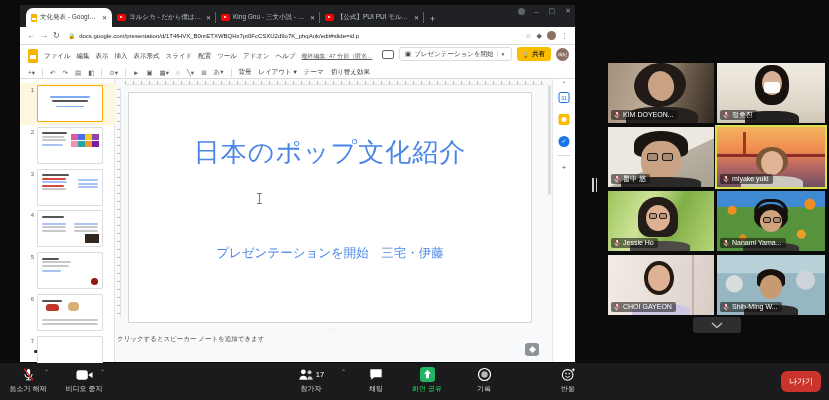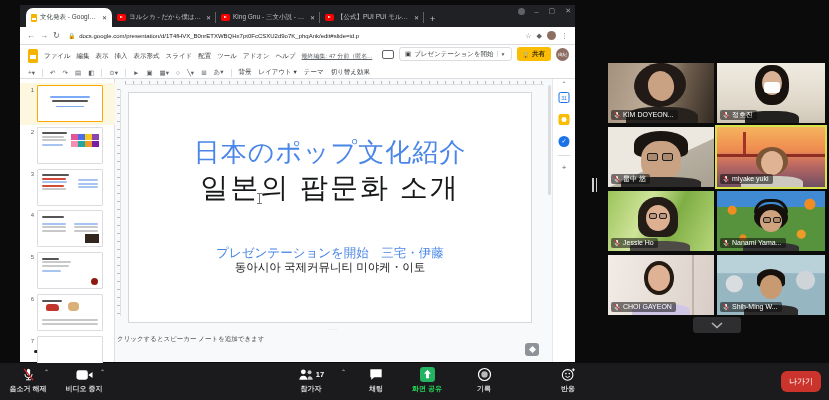--- a/index.html
+++ b/index.html
@@ -189,21 +189,21 @@
   .s7 .torso { width:54px; height:14px; background:#2e2c2a; left:27px; bottom:-4px; }
 
   .ntag { position:absolute; left:3px; bottom:3px; display:flex; align-items:center; gap:2px;
     background:rgba(15,15,15,.55); border-radius:2px; padding:1px 4px 1px 2px; font-size:7px;
     color:#fff; line-height:1.2; white-space:nowrap; max-width:93%; overflow:hidden; z-index:2; }
 
   #collapse-btn { left:693px; top:317px; width:48px; height:16px; background:#2e2e30; border-radius:3px;
     display:flex; align-items:center; justify-content:center; }
 
   
-  #zoombar { position:absolute; left:0; top:363px; width:829px; height:37px; background:#1b1b1d;font-weight:bold; }
+  #zoombar { position:absolute; left:0; top:363px; width:829px; height:37px; background:#1b1b1d; }
   .zt-item { position:absolute; top:3px; width:56px; display:flex; flex-direction:column; align-items:center; gap:1px; }
   .zt-item .zlabel { font-size:7px; color:#d9d9d9; white-space:nowrap; }
   .zt-item.accent .zlabel { color:#23d959; }
   .zt-iconwrap { height:17px; display:flex; align-items:center; gap:2px; }
   .zt-count { font-size:7.5px; color:#fff; }
   .zt-chev { position:absolute; top:5px; color:#a8a8a8; font-size:6px; }
   #leave-btn { position:absolute; left:781px; top:371px; width:40px; height:21px; background:#cb342c;
     border-radius:6px; color:#fff; font-size:8px; display:flex; align-items:center; justify-content:center; }
 </style>
 </head>
@@ -404,23 +404,21 @@
           <span class="t-num">7</span>
           <div class="thumb"></div>
         </div>
       </div>
 
     <div id="canvas">
       <div id="ruler-h"></div>
       <div id="ruler-v"></div>
       <div id="slidepage">
         <div id="title-ja">日本のポップ文化紹介</div>
-        <div id="title-ko">일본의  팝문화  소개</div>
         <div id="sub-ja">プレゼンテーションを開始　三宅・伊藤</div>
-        <div id="sub-ko">동아시아 국제커뮤니티 미야케・이토</div>
         <div id="ibeam"></div>
       </div>
       <div id="dragdots">···</div>
       <div id="notes">クリックするとスピーカー ノートを追加できます</div>
       <div id="explore-btn">
           <i></i>
         </div>
       <div id="vscroll"></div>
     </div>
 

